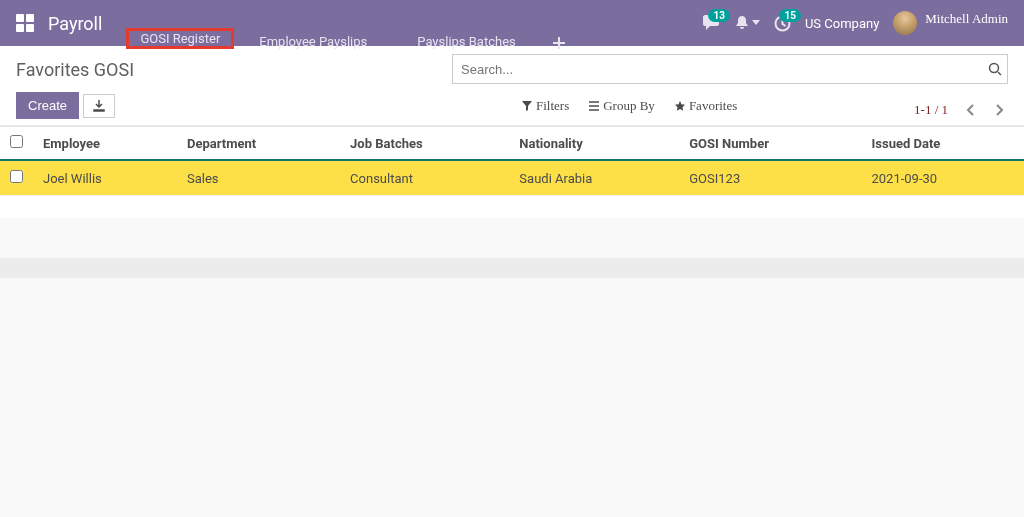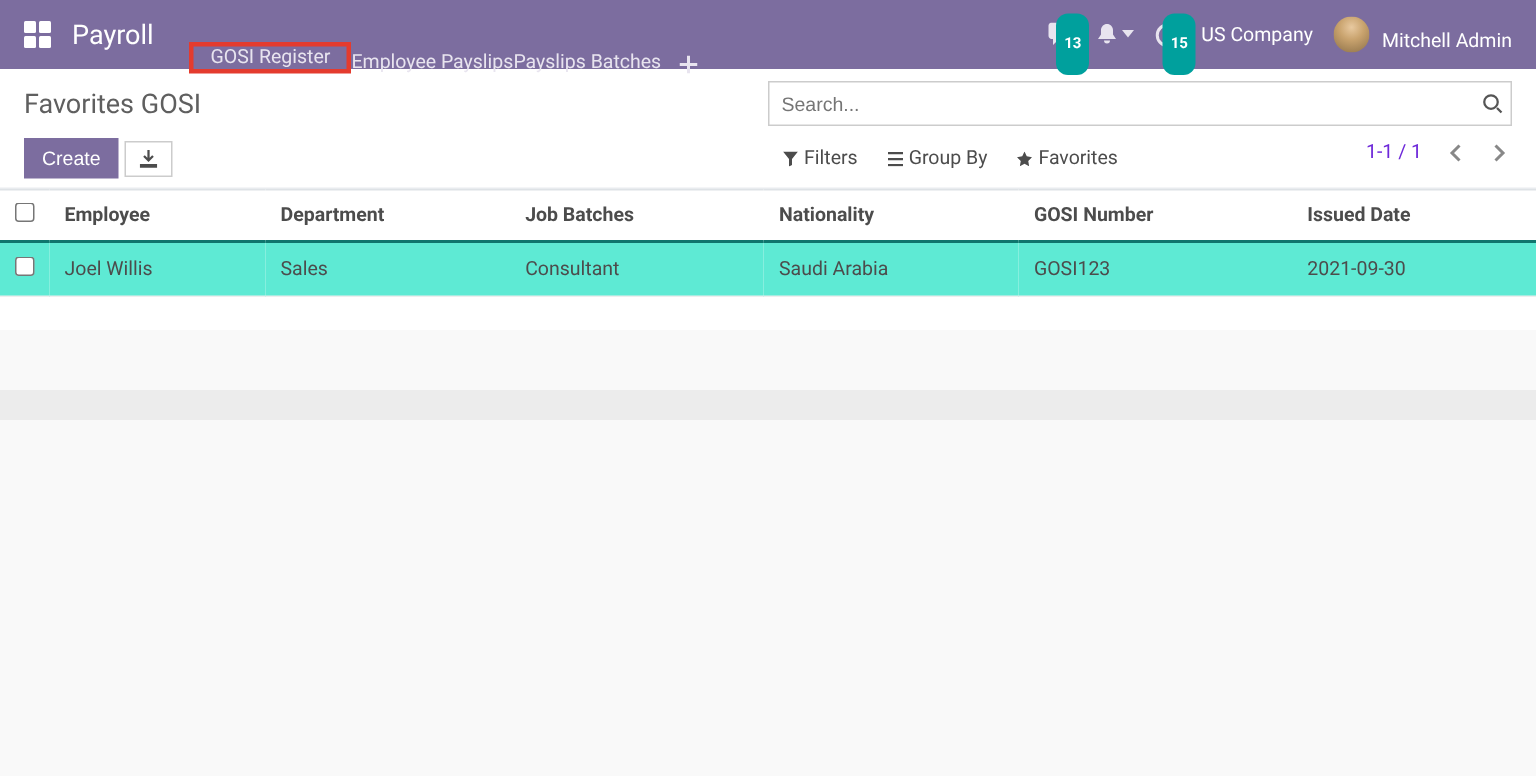--- a/index.html
+++ b/index.html
@@ -4,54 +4,54 @@
 <style>
 * { margin: 0; padding: 0; box-sizing: border-box; }
 body { font-family: -apple-system, BlinkMacSystemFont, "Segoe UI", Roboto, sans-serif; font-size: 13px; color: #4c4c4c; background: #f9f9f9; }
 
 .navbar { background: #7c6d9f; color: #fff; height: 46px; display: flex; align-items: center; padding: 0 16px; }
 .nav-left { display: flex; align-items: center; }
 .apps-icon { width: 18px; height: 18px; display: grid; grid-template-columns: 1fr 1fr; grid-template-rows: 1fr 1fr; gap: 2px; margin-right: 14px; cursor: pointer; }
 .apps-icon div { background: #fff; border-radius: 1px; }
 .app-title { font-size: 18px; font-weight: 400; margin-right: 24px; }
 .nav-menu { display: flex; align-items: flex-end; height: 52px; }
-.nav-item { display: flex; align-items: center; padding: 0 0; font-size: 13px; color: #e8e4ef; cursor: pointer; position: relative; }
+.nav-item { display: flex; align-items: center; padding: 0 25px; font-size: 13px; color: #e8e4ef; cursor: pointer; position: relative; }
 .nav-item.highlighted { border: 3px solid #e43b2e; padding: 0 11px; }
 .nav-plus { font-size: 16px; padding: 0 12px; display: flex; align-items: center; cursor: pointer; }
 
 .nav-right { margin-left: auto; display: flex; align-items: center; gap: 14px; }
 .icon-btn { position: relative; cursor: pointer; display: flex; align-items: center; color: #e8e4ef; }
-.badge { position: absolute; top: -6px; right: -10px; background: #00a09d; color: #fff; font-size: 10px; font-weight: bold; padding: 15px 5px; border-radius: 8px; min-width: 16px; text-align: center; }
+.badge { position: absolute; top: -6px; right: -10px; background: #00a09d; color: #fff; font-size: 10px; font-weight: bold; padding: 1px 5px; border-radius: 8px; min-width: 16px; text-align: center; }
 .company-label { font-size: 13px; cursor: pointer; }
-.user-block { display: flex; align-items: flex-end; gap: 8px; cursor: pointer; }
+.user-block { display: flex; align-items: flex-start; gap: 8px; cursor: pointer; font-family: Liberation Serif, serif; }
 .avatar { width: 24px; height: 24px; border-radius: 50%; background: linear-gradient(135deg, #d4a574 0%, #8b6f47 100%); display: flex; align-items: center; justify-content: center; overflow: hidden; }
 .avatar-inner { width: 100%; height: 100%; background: radial-gradient(circle at 50% 30%, #e8c9a0 0%, #c9a36e 40%, #8b6f47 100%); }
 
 .control-panel { background: #fff; padding: 8px 16px 0 16px; border-bottom: 1px solid #e9ecef; }
 .cp-row { display: flex; align-items: center; margin-bottom: 8px; }
 .breadcrumb-title { font-size: 18px; color: #5f5f5f; }
-.search-wrap { margin-left: auto; width: 496px; position: relative; }
+.search-wrap { margin-left: auto; width: 556px; position: relative; }
 .search-input { width: 100%; height: 30px; border: 1px solid #ccc; padding: 4px 30px 4px 8px; font-size: 13px; outline: none; }
 .search-icon-btn { position: absolute; right: 6px; top: 50%; transform: translateY(-50%); cursor: pointer; color: #666; }
 
 .cp-row2 { display: flex; align-items: center; padding-bottom: 6px; }
 .btn-create { background: #7c6d9f; color: #fff; border: none; padding: 6px 12px; font-size: 13px; cursor: pointer; }
 .btn-download { background: #fff; border: 1px solid #ccc; padding: 5px 9px; margin-left: 4px; cursor: pointer; color: #4c4c4c; display: inline-flex; align-items: center; }
 
 .filter-bar { margin-left: auto; display: flex; align-items: center; gap: 0; }
 .filter-btn { padding: 4px 10px; cursor: pointer; font-size: 13px; color: #4c4c4c; display: flex; align-items: center; gap: 4px; }
 .filter-icon { font-size: 10px; }
-.pager-wrap { margin-left: auto; display: flex; align-items: center; gap: 14px; color: #6d28d9; }
+.pager-wrap { margin-left: auto; display: flex; align-items: center; gap: 14px; color: #7f1d1d; }
 .pager-arrow { cursor: pointer; font-size: 14px; color: #888; padding: 0 4px; }
-.cp-right2 { margin-left: auto; display: flex; align-items: flex-start; width: 496px; }
+.cp-right2 { margin-left: auto; display: flex; align-items: flex-end; width: 496px; font-family: Liberation Serif, serif; }
 
 .table-wrap { background: #fff; }
 table { width: 100%; border-collapse: collapse; }
 th { text-align: left; font-weight: 700; font-size: 13px; color: #4c4c4c; padding: 8px 10px; background: #fff; border-top: 1px solid #dee2e6; border-bottom: 2px solid #0f766e; }
-td { padding: 9px 10px; font-size: 13px; color: #4c4c4c; background: #5eead4; border-bottom: 1px solid #eee; }
+td { padding: 9px 10px; font-size: 13px; color: #4c4c4c; background: #fde047; border-bottom: 1px solid #eee; }
 .checkbox-cell { width: 32px; text-align: center; }
 input[type="checkbox"] { cursor: pointer; }
 
 .footer-row td { background: #fff; height: 22px; border-bottom: none; }
 .bottom-bar { height: 20px; background: #ececec; margin-top: 40px; }
 
 svg { display: block; }
 </style>
 </head>
 <body>

